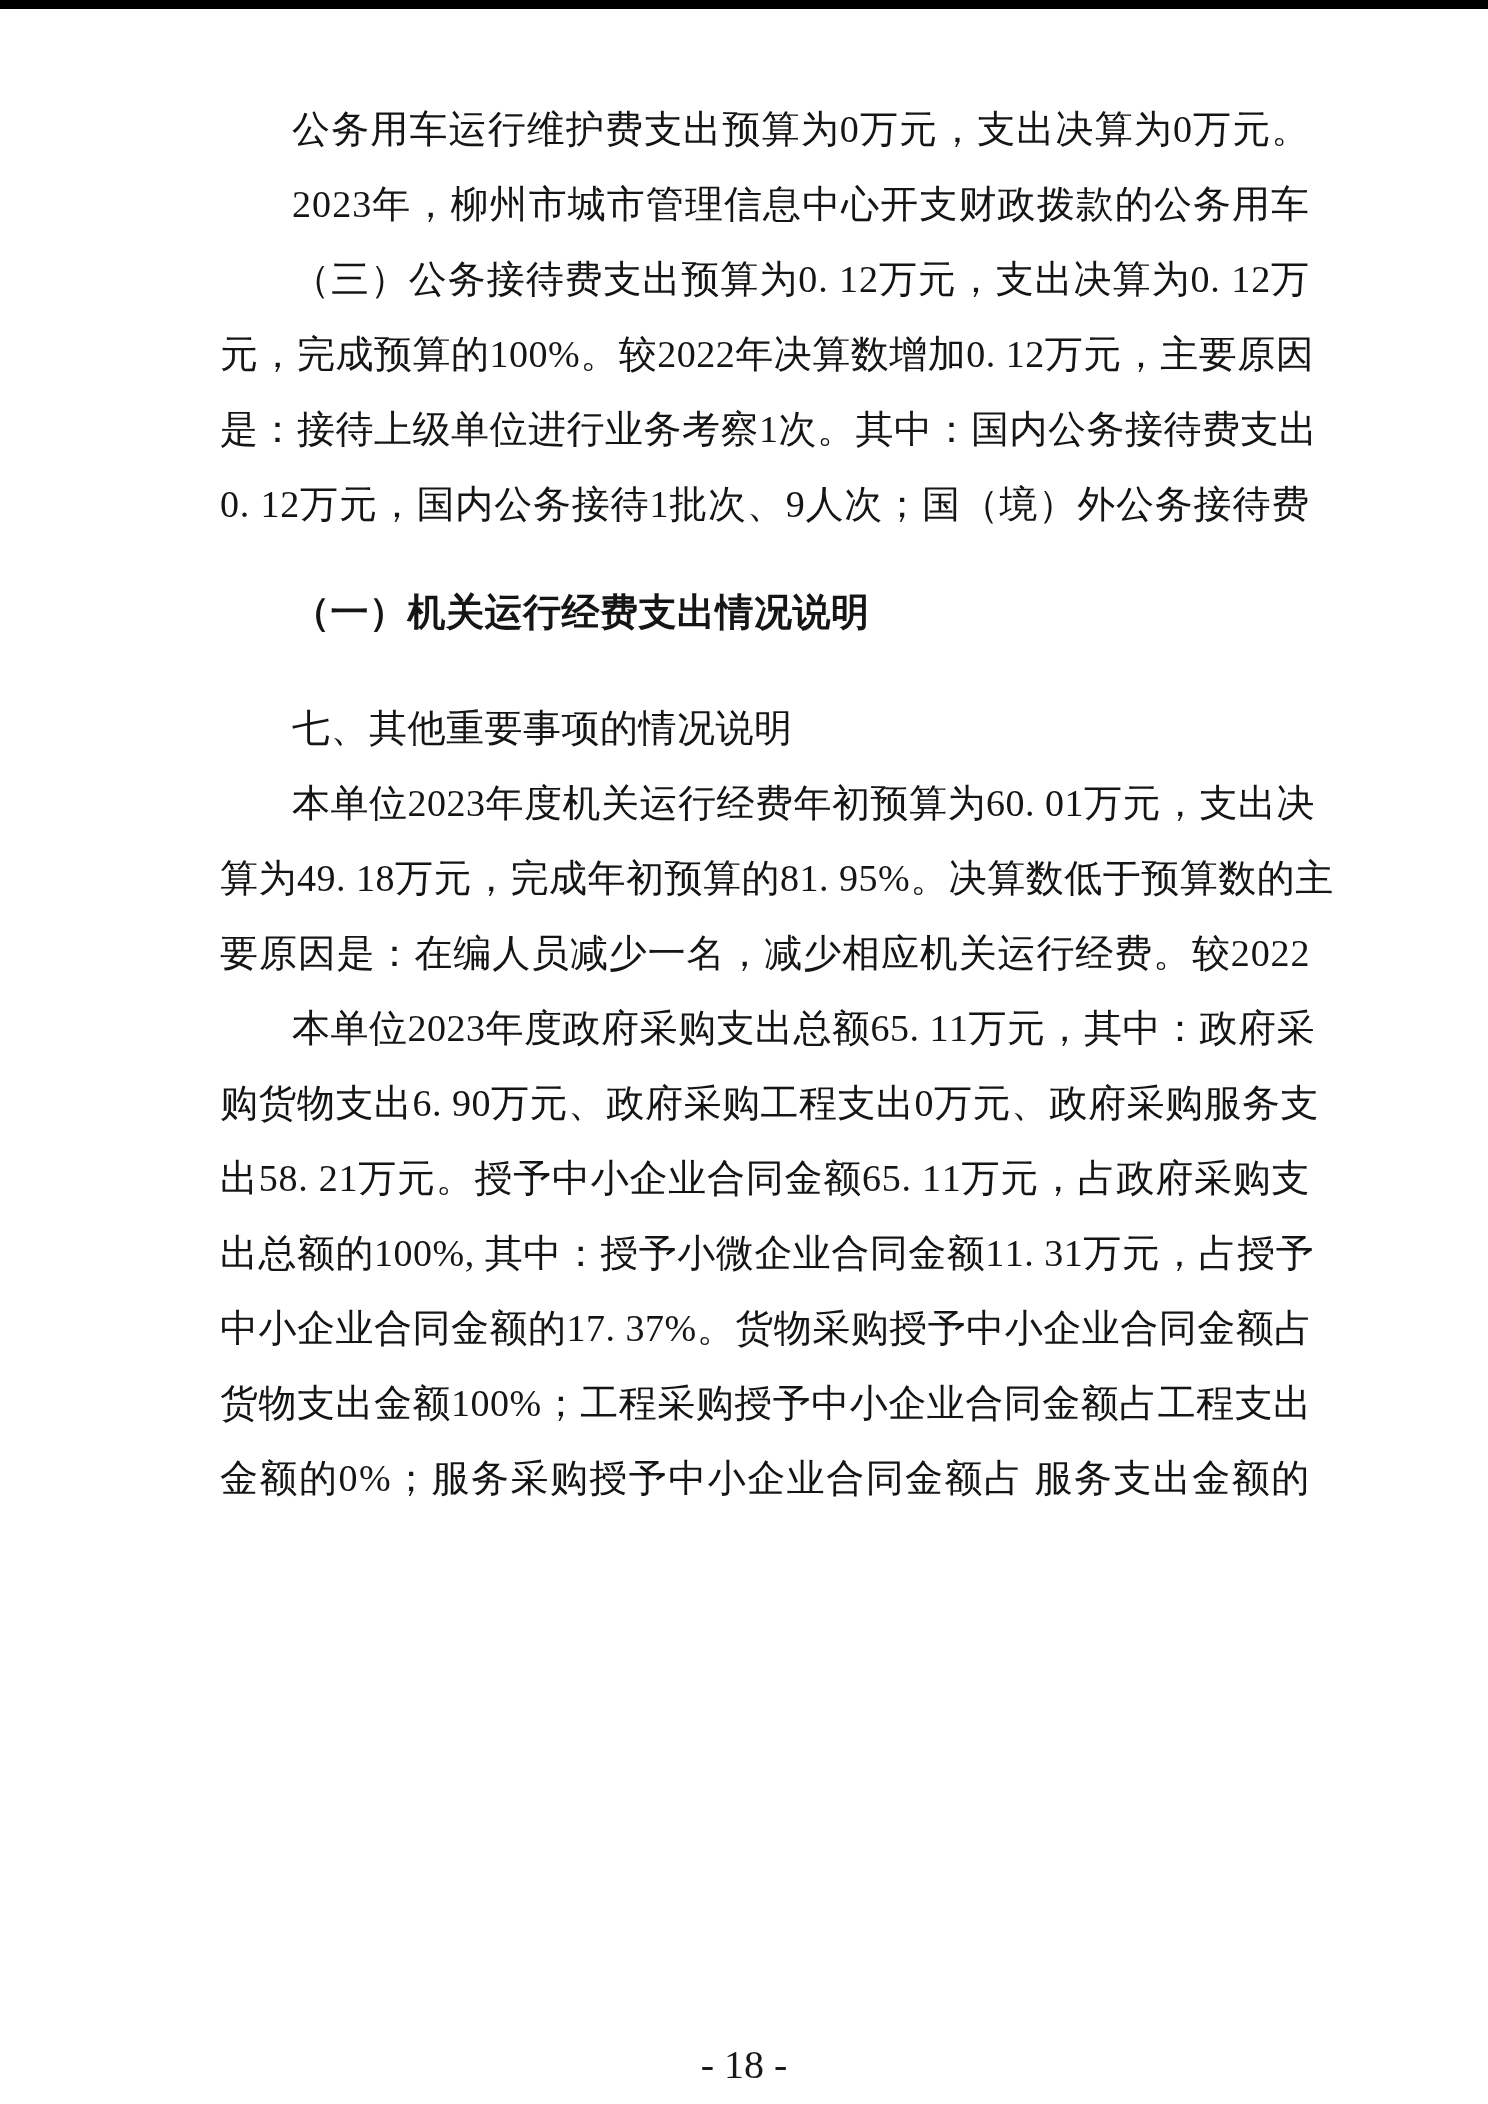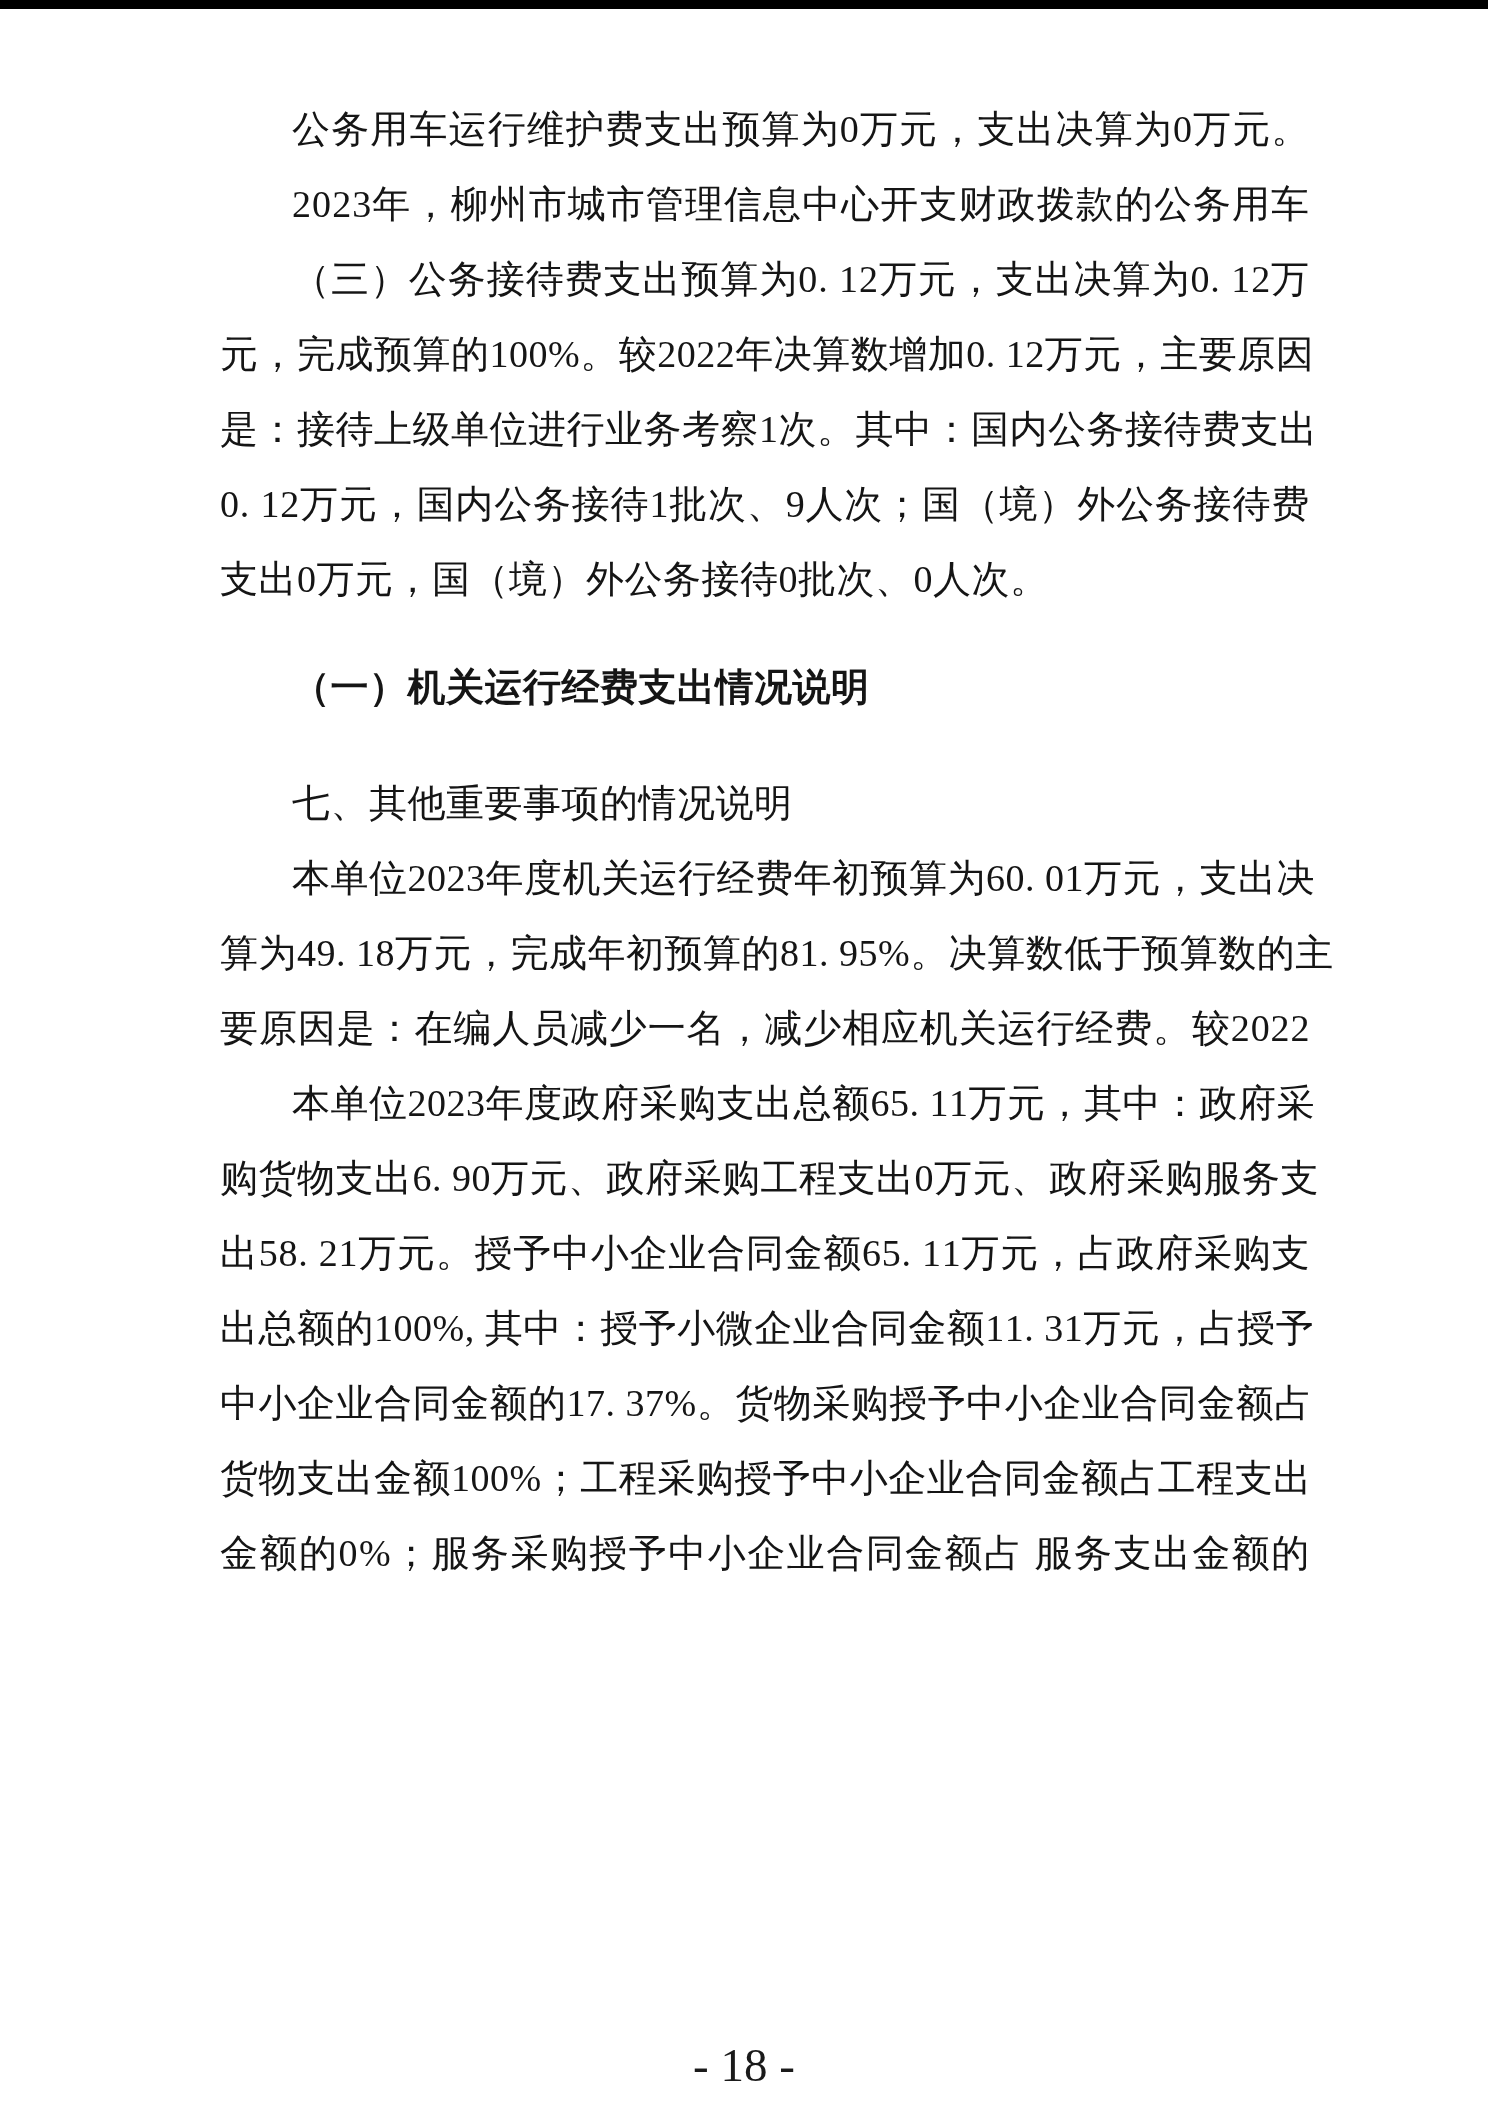--- a/index.html
+++ b/index.html
@@ -64,38 +64,37 @@
     margin-bottom: 9px;
   }
   #footer {
     position: absolute;
     left: 0;
     right: 0;
     top: 2038px;
     height: 54px;
     line-height: 54px;
     text-align: center;
-    font-size: 47px;
+    font-size: 40px;
     font-family: "Liberation Serif", serif;
     color: #1a1a1a;
   }
 </style>
 </head>
 <body>
 
 <div id="page">
   <div id="top-bar"></div>
   <div id="doc-body">
       <div class="line indent fill"><span>公</span><span>务</span><span>用</span><span>车</span><span>运</span><span>行</span><span>维</span><span>护</span><span>费</span><span>支</span><span>出</span><span>预</span><span>算</span><span>为</span><span>0</span><span>万</span><span>元</span><span>，</span><span>支</span><span>出</span><span>决</span><span>算</span><span>为</span><span>0</span><span>万</span><span>元</span><span>。</span></div>
       <div class="line indent fill"><span>2</span><span>0</span><span>2</span><span>3</span><span>年</span><span>，</span><span>柳</span><span>州</span><span>市</span><span>城</span><span>市</span><span>管</span><span>理</span><span>信</span><span>息</span><span>中</span><span>心</span><span>开</span><span>支</span><span>财</span><span>政</span><span>拨</span><span>款</span><span>的</span><span>公</span><span>务</span><span>用</span><span>车</span></div>
       <div class="line indent fill"><span>（</span><span>三</span><span>）</span><span>公</span><span>务</span><span>接</span><span>待</span><span>费</span><span>支</span><span>出</span><span>预</span><span>算</span><span>为</span><span>0</span><span>.</span><span> </span><span>1</span><span>2</span><span>万</span><span>元</span><span>，</span><span>支</span><span>出</span><span>决</span><span>算</span><span>为</span><span>0</span><span>.</span><span> </span><span>1</span><span>2</span><span>万</span></div>
       <div class="line fill"><span>元</span><span>，</span><span>完</span><span>成</span><span>预</span><span>算</span><span>的</span><span>1</span><span>0</span><span>0</span><span>%</span><span>。</span><span>较</span><span>2</span><span>0</span><span>2</span><span>2</span><span>年</span><span>决</span><span>算</span><span>数</span><span>增</span><span>加</span><span>0</span><span>.</span><span> </span><span>1</span><span>2</span><span>万</span><span>元</span><span>，</span><span>主</span><span>要</span><span>原</span><span>因</span></div>
       <div class="line fill"><span>是</span><span>：</span><span>接</span><span>待</span><span>上</span><span>级</span><span>单</span><span>位</span><span>进</span><span>行</span><span>业</span><span>务</span><span>考</span><span>察</span><span>1</span><span>次</span><span>。</span><span>其</span><span>中</span><span>：</span><span>国</span><span>内</span><span>公</span><span>务</span><span>接</span><span>待</span><span>费</span><span>支</span><span>出</span></div>
       <div class="line fill"><span>0</span><span>.</span><span> </span><span>1</span><span>2</span><span>万</span><span>元</span><span>，</span><span>国</span><span>内</span><span>公</span><span>务</span><span>接</span><span>待</span><span>1</span><span>批</span><span>次</span><span>、</span><span>9</span><span>人</span><span>次</span><span>；</span><span>国</span><span>（</span><span>境</span><span>）</span><span>外</span><span>公</span><span>务</span><span>接</span><span>待</span><span>费</span></div>
-      <div class="line">支出0万元，国（境）外公务接待0批次、0人次。</div>
       <div class="line h2 spaced indent">（一）机关运行经费支出情况说明</div>
       <div class="line h1 indent">七、其他重要事项的情况说明</div>
       <div class="line indent fill"><span>本</span><span>单</span><span>位</span><span>2</span><span>0</span><span>2</span><span>3</span><span>年</span><span>度</span><span>机</span><span>关</span><span>运</span><span>行</span><span>经</span><span>费</span><span>年</span><span>初</span><span>预</span><span>算</span><span>为</span><span>6</span><span>0</span><span>.</span><span> </span><span>0</span><span>1</span><span>万</span><span>元</span><span>，</span><span>支</span><span>出</span><span>决</span></div>
       <div class="line fill"><span>算</span><span>为</span><span>4</span><span>9</span><span>.</span><span> </span><span>1</span><span>8</span><span>万</span><span>元</span><span>，</span><span>完</span><span>成</span><span>年</span><span>初</span><span>预</span><span>算</span><span>的</span><span>8</span><span>1</span><span>.</span><span> </span><span>9</span><span>5</span><span>%</span><span>。</span><span>决</span><span>算</span><span>数</span><span>低</span><span>于</span><span>预</span><span>算</span><span>数</span><span>的</span><span>主</span></div>
       <div class="line fill"><span>要</span><span>原</span><span>因</span><span>是</span><span>：</span><span>在</span><span>编</span><span>人</span><span>员</span><span>减</span><span>少</span><span>一</span><span>名</span><span>，</span><span>减</span><span>少</span><span>相</span><span>应</span><span>机</span><span>关</span><span>运</span><span>行</span><span>经</span><span>费</span><span>。</span><span>较</span><span>2</span><span>0</span><span>2</span><span>2</span></div>
       <div class="line indent fill"><span>本</span><span>单</span><span>位</span><span>2</span><span>0</span><span>2</span><span>3</span><span>年</span><span>度</span><span>政</span><span>府</span><span>采</span><span>购</span><span>支</span><span>出</span><span>总</span><span>额</span><span>6</span><span>5</span><span>.</span><span> </span><span>1</span><span>1</span><span>万</span><span>元</span><span>，</span><span>其</span><span>中</span><span>：</span><span>政</span><span>府</span><span>采</span></div>
       <div class="line fill"><span>购</span><span>货</span><span>物</span><span>支</span><span>出</span><span>6</span><span>.</span><span> </span><span>9</span><span>0</span><span>万</span><span>元</span><span>、</span><span>政</span><span>府</span><span>采</span><span>购</span><span>工</span><span>程</span><span>支</span><span>出</span><span>0</span><span>万</span><span>元</span><span>、</span><span>政</span><span>府</span><span>采</span><span>购</span><span>服</span><span>务</span><span>支</span></div>
       <div class="line fill"><span>出</span><span>5</span><span>8</span><span>.</span><span> </span><span>2</span><span>1</span><span>万</span><span>元</span><span>。</span><span>授</span><span>予</span><span>中</span><span>小</span><span>企</span><span>业</span><span>合</span><span>同</span><span>金</span><span>额</span><span>6</span><span>5</span><span>.</span><span> </span><span>1</span><span>1</span><span>万</span><span>元</span><span>，</span><span>占</span><span>政</span><span>府</span><span>采</span><span>购</span><span>支</span></div>
       <div class="line fill"><span>出</span><span>总</span><span>额</span><span>的</span><span>1</span><span>0</span><span>0</span><span>%</span><span>,</span><span> </span><span>其</span><span>中</span><span>：</span><span>授</span><span>予</span><span>小</span><span>微</span><span>企</span><span>业</span><span>合</span><span>同</span><span>金</span><span>额</span><span>1</span><span>1</span><span>.</span><span> </span><span>3</span><span>1</span><span>万</span><span>元</span><span>，</span><span>占</span><span>授</span><span>予</span></div>
       <div class="line fill"><span>中</span><span>小</span><span>企</span><span>业</span><span>合</span><span>同</span><span>金</span><span>额</span><span>的</span><span>1</span><span>7</span><span>.</span><span> </span><span>3</span><span>7</span><span>%</span><span>。</span><span>货</span><span>物</span><span>采</span><span>购</span><span>授</span><span>予</span><span>中</span><span>小</span><span>企</span><span>业</span><span>合</span><span>同</span><span>金</span><span>额</span><span>占</span></div>

